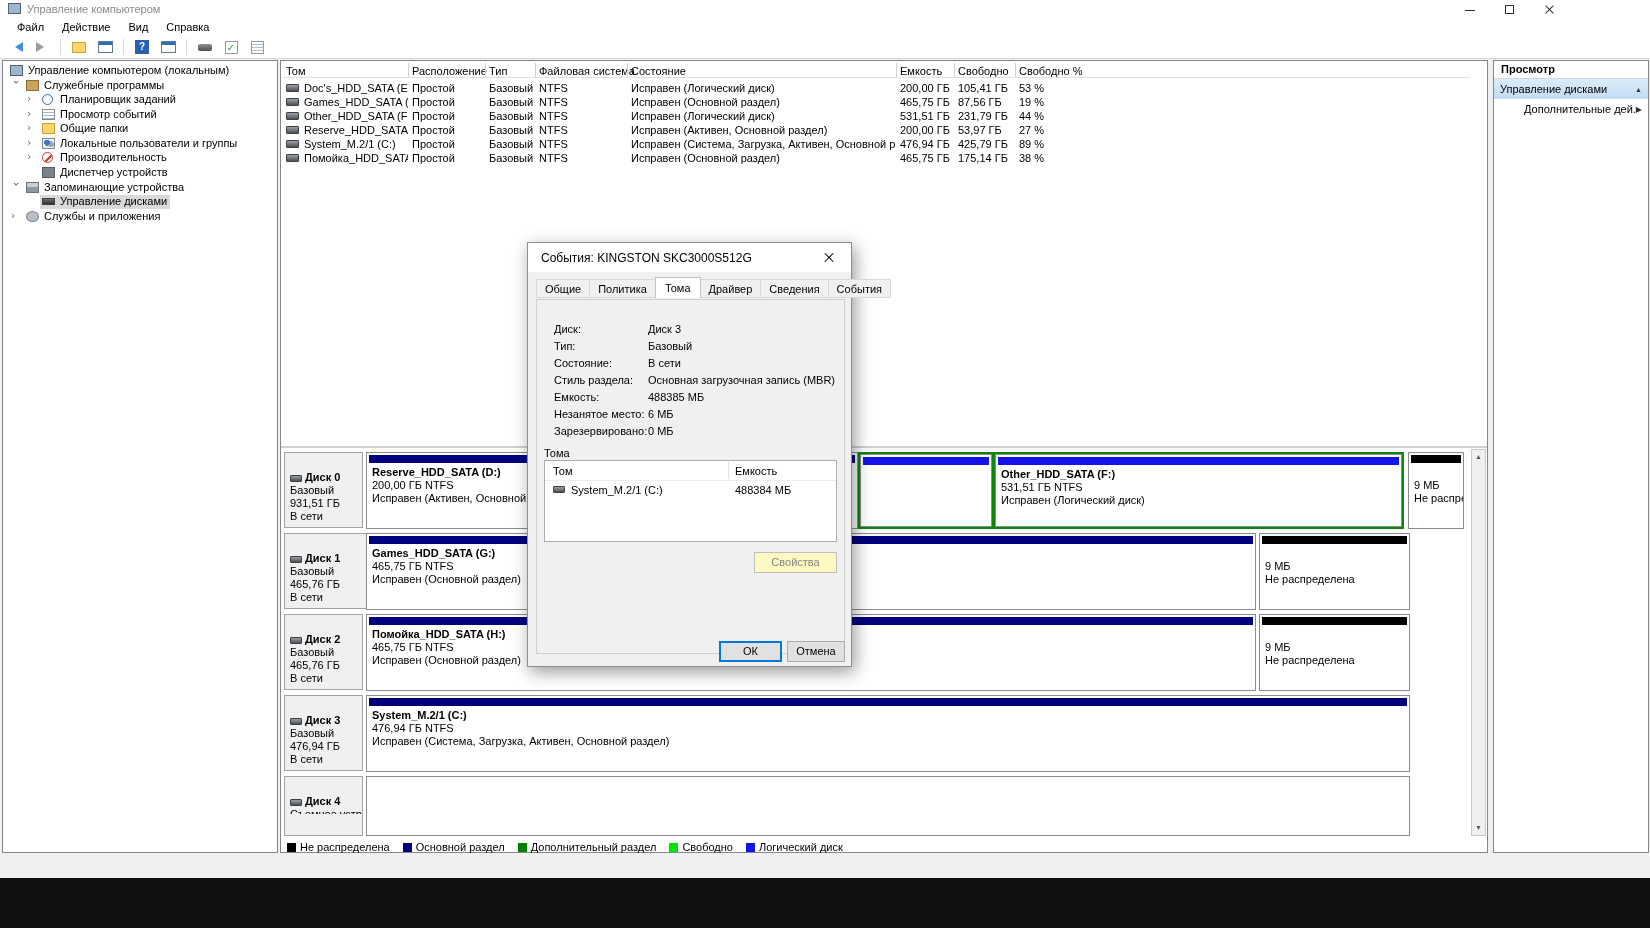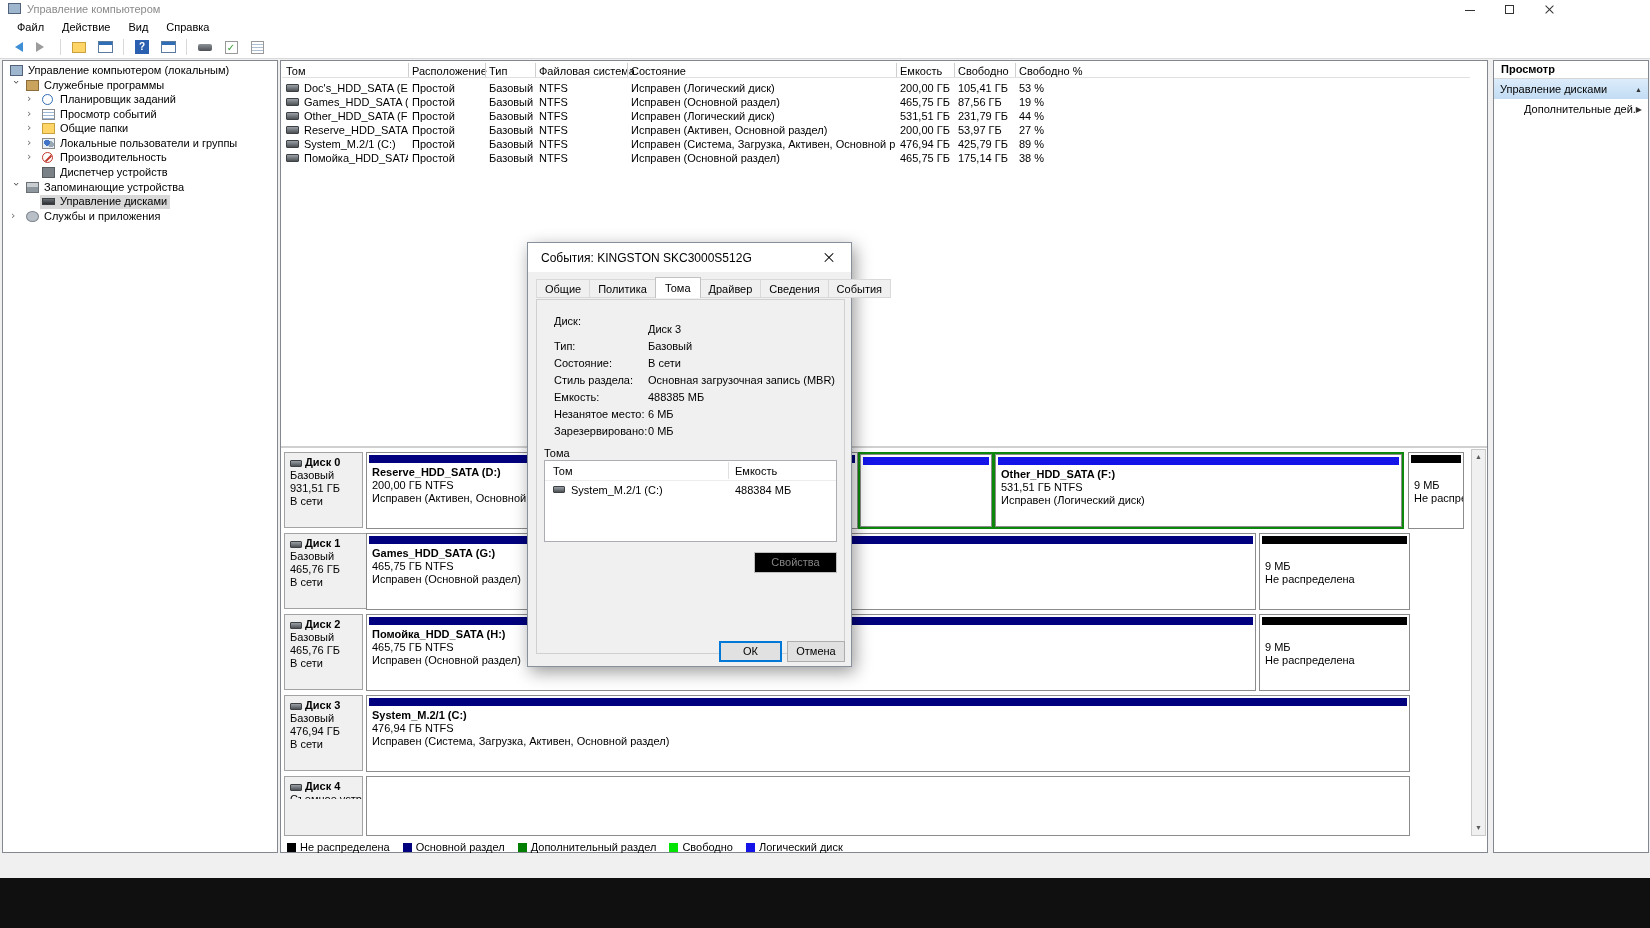--- a/index.html
+++ b/index.html
@@ -38,21 +38,21 @@
 .i-drive{display:inline-block;width:13px;height:8px;background:linear-gradient(#9aa0a6,#4d5156);border:1px solid #3c4043;border-radius:1px}
 .tree-sel{position:absolute;background:#d9d9d9}
 
 .vhead-label{position:absolute;top:3px;white-space:nowrap}
 .vsep{position:absolute;top:1px;width:1px;height:14px;background:#cfcfcf}
 .vrow{position:absolute;left:282px;width:1190px;height:14px;cursor:pointer}
 .vc{position:absolute;top:1px;white-space:nowrap;overflow:hidden}
 .c1{left:22px;width:104px}.c2{left:130px;width:74px}.c3{left:207px;width:47px}.c4{left:257px;width:89px}
 .c5{left:349px;width:264px}.c6{left:618px;width:55px}.c7{left:676px;width:58px}.c8{left:737px;width:70px}
 
-.disk-label{position:absolute;background:#f0f0f0;border:1px solid #a3a3a3;padding:3px 0 0 5px;cursor:pointer}
+.disk-label{position:absolute;background:#f0f0f0;border:1px solid #a3a3a3;padding:18px 0 0 5px;cursor:pointer}
 .disk-label .ln{line-height:13px;white-space:nowrap;overflow:hidden}
 .part{position:absolute;background:#fff;border:1px solid #8c8c8c;overflow:hidden;cursor:pointer}
 .part .bar{position:absolute;left:2px;right:2px;top:2px;height:8px}
 .part .pname{position:absolute;left:5px;top:13px;font-weight:bold;white-space:nowrap}
 .part .pinfo{position:absolute;left:5px;top:26px;white-space:nowrap}
 .part .pstat{position:absolute;left:5px;top:39px;white-space:nowrap}
 .extwrap{position:absolute;background:#0c870c;padding:0}
 .sb{background:#f0f0f0;border:1px solid #c9c9c9}
 .sb-btn{position:absolute;left:0;width:13px;height:14px;color:#5a5a5a;font-size:7px;text-align:center;line-height:14px;cursor:pointer}
 
@@ -66,21 +66,21 @@
 .dlg-close i,.dlg-close b{position:absolute;left:17px;top:14px;width:12px;height:1px;background:#000}
 .dlg-close i{transform:rotate(45deg)}.dlg-close b{transform:rotate(-45deg)}
 .tabs{position:absolute;left:8px;top:36px;display:flex}
 .tab{border:1px solid #d9d9d9;border-bottom:1px solid #d9d9d9;background:#f0f0f0;padding:3px 8px 2px;margin-right:-1px;cursor:pointer}
 .tab.active{background:#fff;border:1px solid #c2c2c2;border-bottom:none;padding:4px 9px 4px;margin-top:-2px;position:relative;z-index:2}
 .grpbox{position:absolute;border:1px solid #d5dfe5}
 .grp-label{position:absolute;top:-7px;left:8px;background:#f0f0f0;padding:0 3px}
 .fld-l{position:absolute;left:26px;white-space:nowrap}
 .fld-v{position:absolute;left:120px;white-space:nowrap}
 .btn{position:absolute;background:#e1e1e1;border:1px solid #adadad;text-align:center;cursor:pointer}
-.btn.disabled{background:#000000;border-color:#bfbfbf;color:#848484;cursor:default}
+.btn.disabled{background:#fef9c3;border-color:#bfbfbf;color:#848484;cursor:default}
 .btn.focus{border:2px solid #0078d7}
 
 .act-sel{background:linear-gradient(#dcecfb,#c2dcf3)}
 
 .taskbar{left:0;top:878px;width:1650px;height:50px;background:#101010;color:#fff}
 </style>
 </head>
 <body>
 
 <div class="screen">
@@ -410,21 +410,21 @@
     <div class="tabs">
       <span class="tab">Общие</span>
       <span class="tab">Политика</span>
       <span class="tab active">Тома</span>
       <span class="tab">Драйвер</span>
       <span class="tab">Сведения</span>
       <span class="tab">События</span>
     </div>
     <div class="abs" style="left:8px;top:56px;width:309px;height:355px;background:#f0f0f0;border:1px solid #d0d0d0"></div>
 
-    <span class="abs fld-l" style="top:72px">Диск:</span>
+    <span class="abs fld-l" style="top:80px">Диск:</span>
     <span class="abs fld-v" style="top:80px">Диск 3</span>
     <span class="abs fld-l" style="top:97px">Тип:</span>
     <span class="abs fld-v" style="top:97px">Базовый</span>
     <span class="abs fld-l" style="top:114px">Состояние:</span>
     <span class="abs fld-v" style="top:114px">В сети</span>
     <span class="abs fld-l" style="top:131px">Стиль раздела:</span>
     <span class="abs fld-v" style="top:131px">Основная загрузочная запись (MBR)</span>
     <span class="abs fld-l" style="top:148px">Емкость:</span>
     <span class="abs fld-v" style="top:148px">488385 МБ</span>
     <span class="abs fld-l" style="top:165px">Незанятое место:</span>

